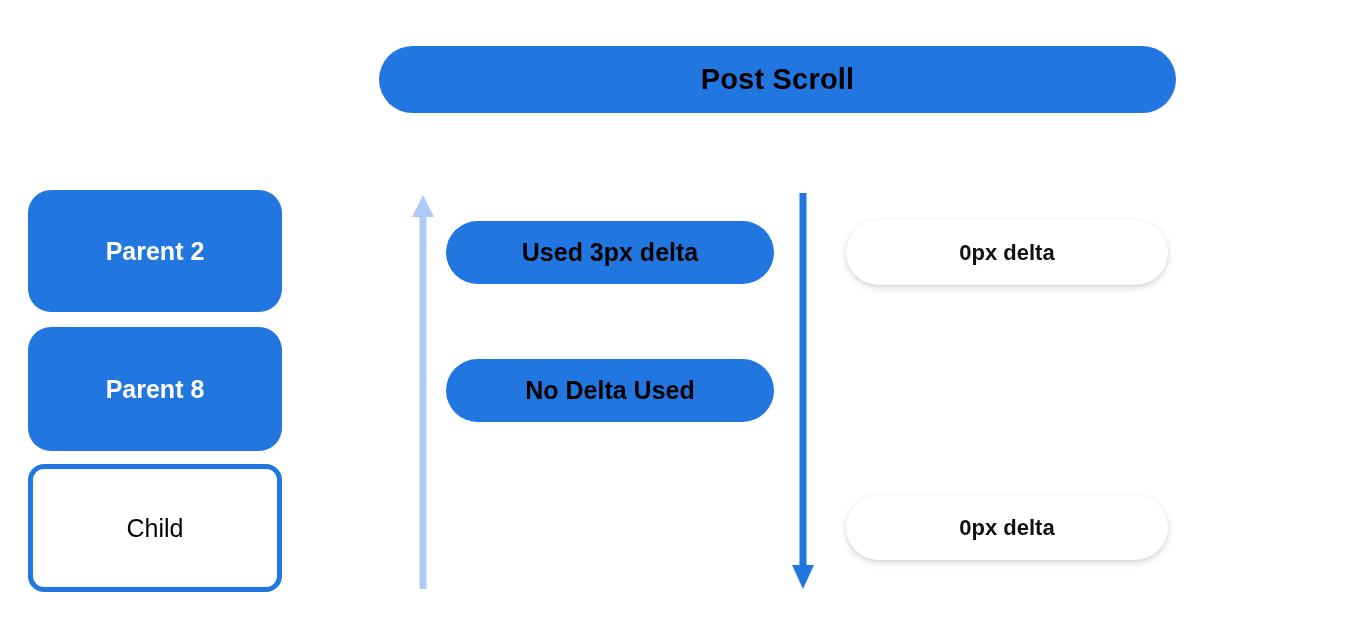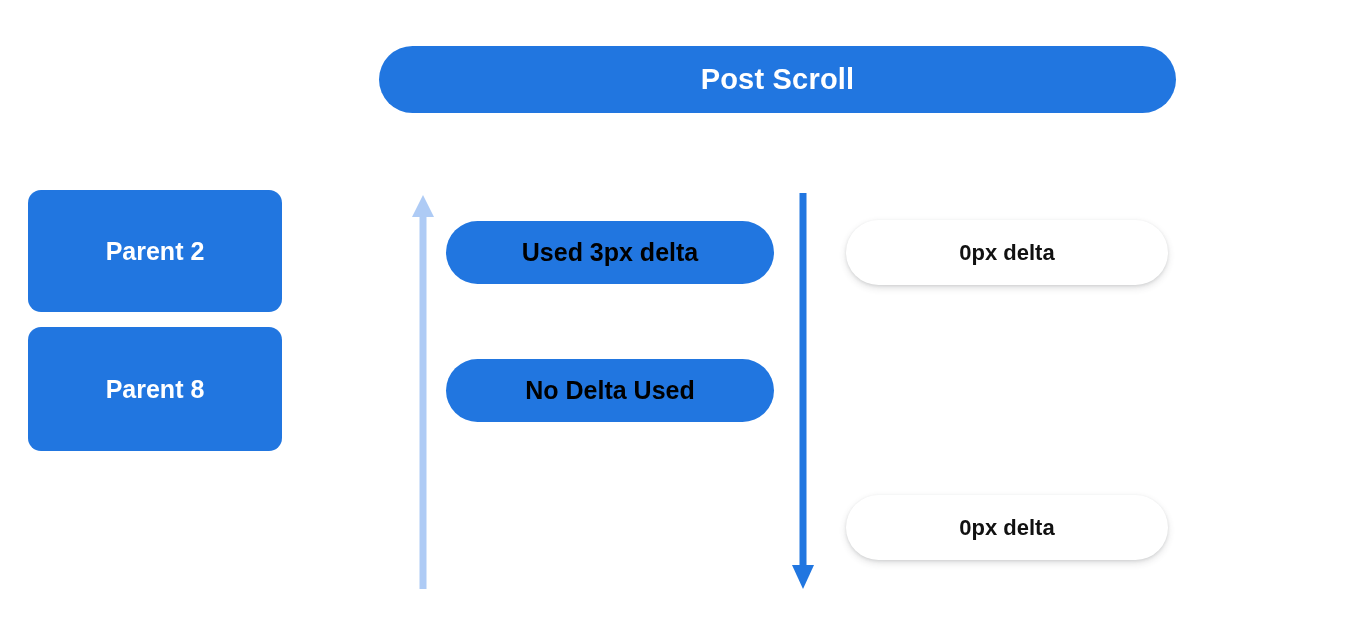--- a/index.html
+++ b/index.html
@@ -28,37 +28,37 @@
     top: 46px;
     width: 797px;
     height: 67px;
     background: #2176E0;
     border-radius: 34px;
     display: flex;
     align-items: center;
     justify-content: center;
   }
   .banner-label {
-    color: #ffffff;
+    color: #000000;
     font-size: 29px;
     font-weight: bold;
     letter-spacing: 0.2px;
     line-height: 1;
   }
 
   
   .node-box {
     position: absolute;
     left: 28px;
     width: 254px;
     box-sizing: border-box;
     display: flex;
     align-items: center;
     justify-content: center;
-    border-radius: 13px;
+    border-radius: 23px;
   }
   .node-box .node-label {
     font-size: 25px;
     font-weight: bold;
     line-height: 1;
   }
   .node-filled {
     background: #2176E0;
     border: none;
   }
@@ -137,20 +137,23 @@
   </div>
 
   <div class="node-box node-filled" id="node-parent2">
     <span class="node-label">Parent 2</span>
   </div>
 
   <div class="node-box node-filled" id="node-parent1">
     <span class="node-label">Parent 8</span>
   </div>
 
+  <div class="node-box node-outlined" id="node-child">
+    <span class="node-label">Child</span>
+  </div>
 
   <svg class="arrow" id="arrow-up" viewBox="0 0 40 396">
     <rect x="16.5" y="20" width="7" height="376" fill="#AECBF5"></rect>
     <polygon points="20,2 31,24 9,24" fill="#AECBF5"></polygon>
   </svg>
 
   <svg class="arrow" id="arrow-down" viewBox="0 0 40 396">
     <rect x="16.5" y="0" width="7" height="374" fill="#2176E0"></rect>
     <polygon points="20,396 31,372 9,372" fill="#2176E0"></polygon>
   </svg>

